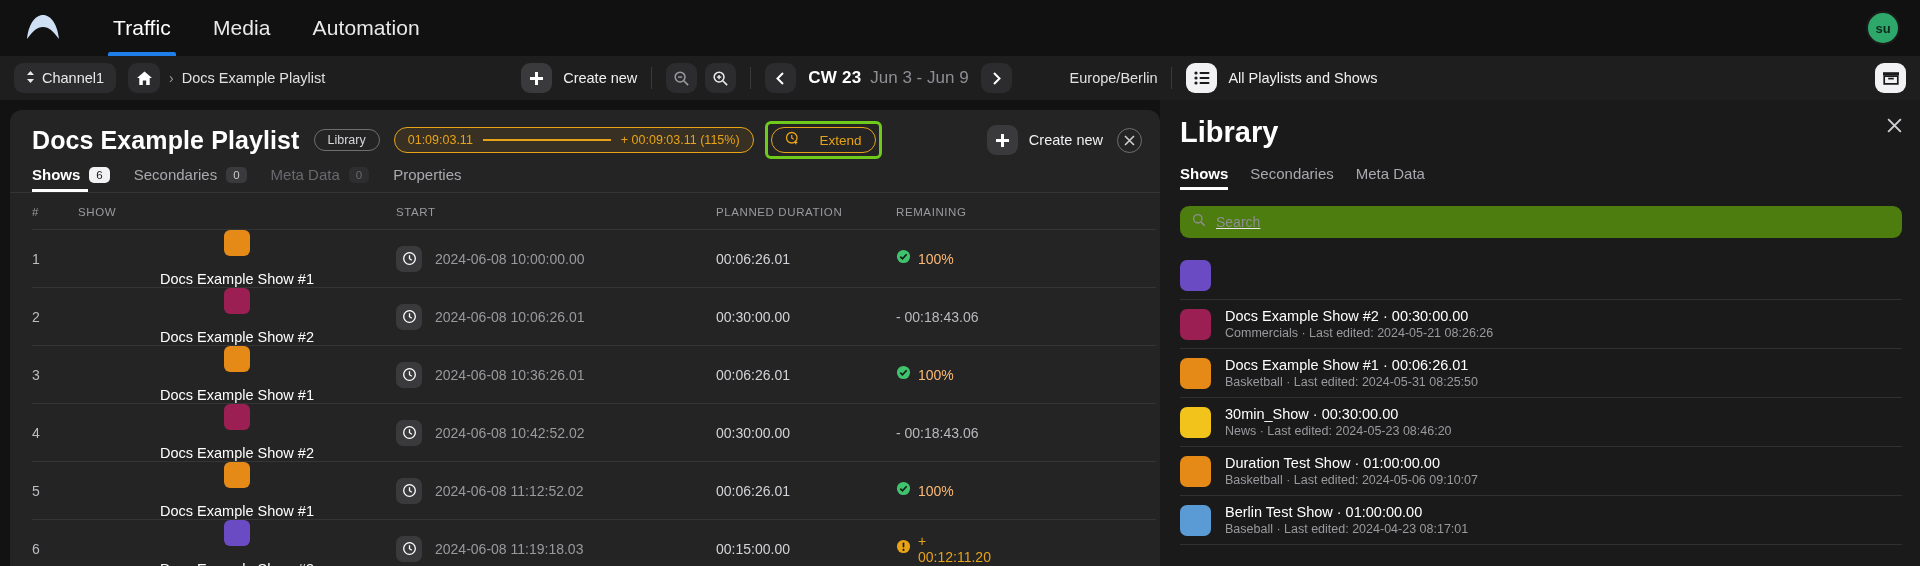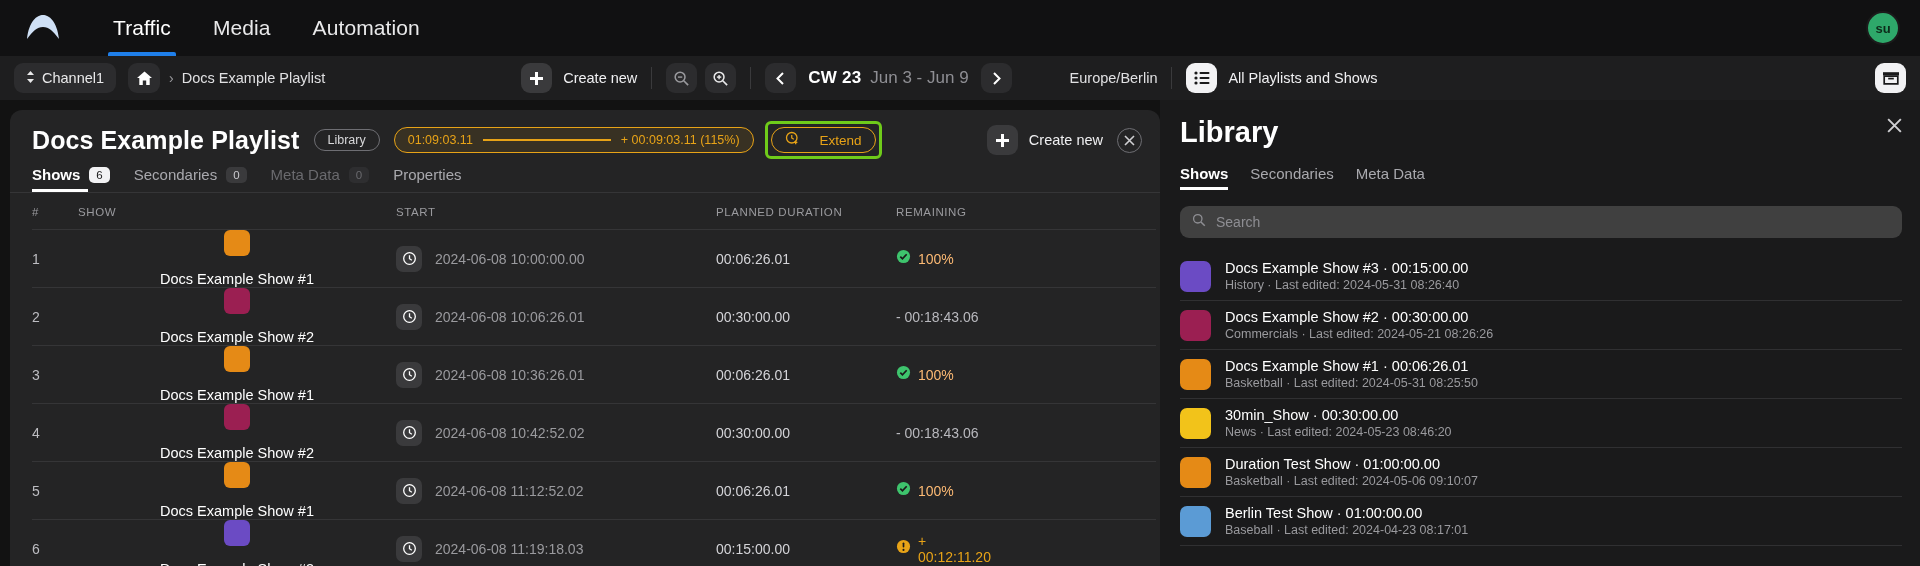--- a/index.html
+++ b/index.html
@@ -152,22 +152,22 @@
 
   
   .library { flex: 1 1 auto; background: #1a1a1b; padding: 16px 18px 0 20px; display: flex; flex-direction: column; min-height: 0; position: relative; }
   .lib-title { font-size: 29px; font-weight: bold; color: #ffffff; }
   .lib-close { position: absolute; right: 18px; top: 18px; cursor: pointer; color: #cfcfd2; }
   .lib-tabs { display: flex; gap: 22px; margin-top: 16px; border-bottom: 0; }
   .lib-tab { font-size: 15px; color: #a9a9ae; padding-bottom: 8px; position: relative; cursor: pointer; }
   .lib-tab.active { color: #ffffff; font-weight: bold; }
   .lib-tab.active::after { content: ""; position: absolute; left: 0; right: 0; bottom: 0; height: 3px; background: #ffffff; }
   .searchbox {
-    margin-top: 16px; background: #404040; border-radius: 9px; height: 32px;
-    display: flex; align-items: center; padding: 0 12px; gap: 10px;
+    margin-top: 16px; background: #4d7c0f; border-radius: 9px; height: 32px;
+    display: flex; align-items: center; padding: 0 12px; gap: 10px; text-decoration: underline;
   }
   .searchbox input {
     background: transparent; border: 0; outline: 0; color: #d8d8da;
     font-size: 14px; font-family: "Liberation Sans", sans-serif; width: 100%;
   }
   .searchbox input::placeholder { color: #8e8e93; }
   .liblist { margin-top: 14px; overflow: hidden; flex: 1 1 auto; }
   .libitem { display: flex; align-items: center; gap: 14px; padding: 8px 0; border-bottom: 1px solid #303032; }
   .libsw { width: 31px; height: 31px; border-radius: 7px; flex: 0 0 31px; }
   .libtxt { min-width: 0; }
@@ -560,24 +560,20 @@
           <svg width="14" height="14" viewBox="0 0 16 16">
               <circle cx="6.6" cy="6.6" r="4.8" fill="none" stroke="#8e8e93" stroke-width="1.5"></circle>
               <line x1="10.2" y1="10.2" x2="14.6" y2="14.6" stroke="#8e8e93" stroke-width="1.7"></line>
             </svg>
         </span>
         <input value="" placeholder="Search" style="">
       </div>
       <div class="liblist" id="liblist">
           <div class="libitem">
             <span class="libsw" style="background:#6b4bc4"></span>
-            <div class="libtxt">
-              <div class="libname">Docs Example Show #3 · 00:15:00.00</div>
-              <div class="libmeta">History · Last edited: 2024-05-31 08:26:40</div>
-            </div>
           </div>
           <div class="libitem">
             <span class="libsw" style="background:#9b1f52"></span>
             <div class="libtxt">
               <div class="libname">Docs Example Show #2 · 00:30:00.00</div>
               <div class="libmeta">Commercials · Last edited: 2024-05-21 08:26:26</div>
             </div>
           </div>
           <div class="libitem">
             <span class="libsw" style="background:#e58a16"></span>

